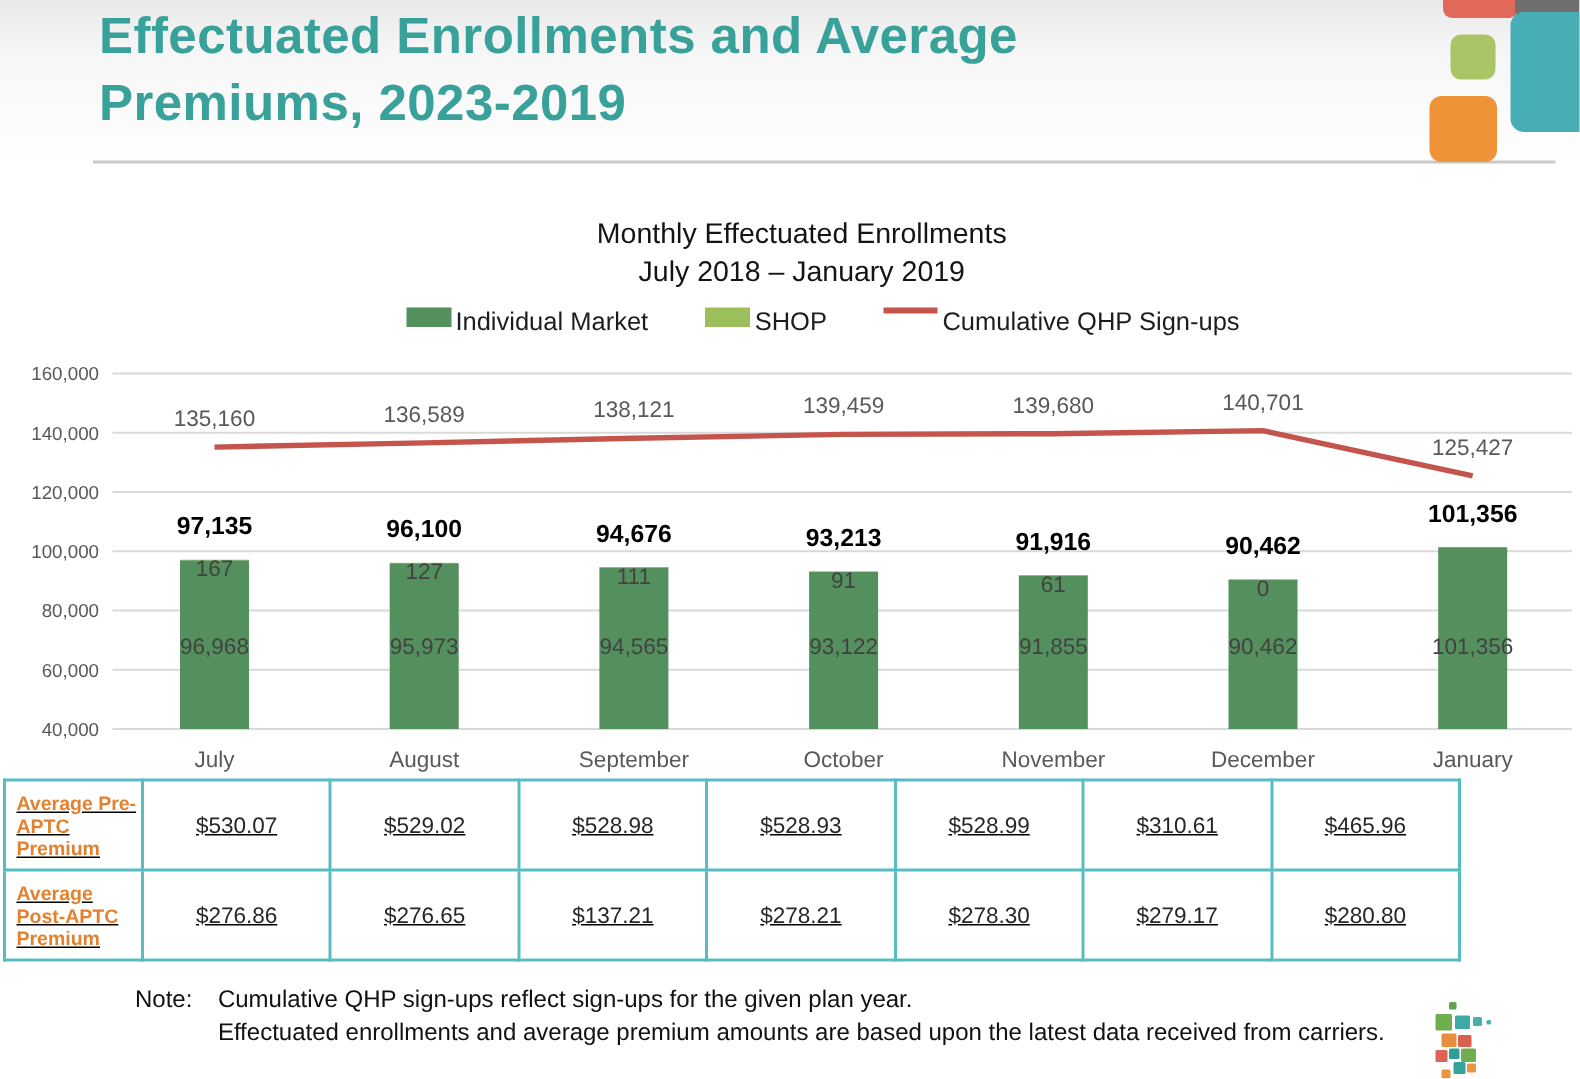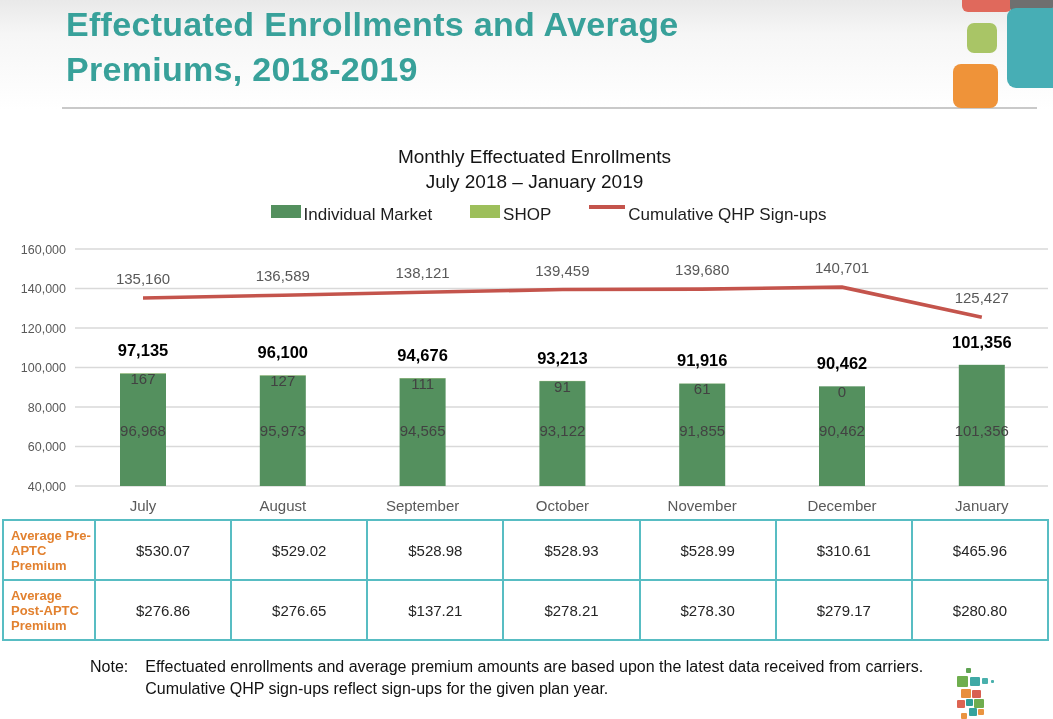--- a/index.html
+++ b/index.html
@@ -33,43 +33,43 @@
   #chart-svg{position:absolute;left:0;top:238px;}
   #chart-svg .gridline{stroke:#d9d9d9;stroke-width:1.4;}
   #chart-svg text{font-family:"Liberation Sans",sans-serif;}
   #chart-svg .ytick{font-size:12.5px;fill:#595959;text-anchor:end;}
   #chart-svg .xtick{font-size:15px;fill:#595959;text-anchor:middle;}
   #chart-svg .bar-total{font-size:16.5px;font-weight:bold;fill:#000;text-anchor:middle;}
   #chart-svg .bar-inner{font-size:15px;fill:#424242;text-anchor:middle;}
   #chart-svg .line-label{font-size:15px;fill:#595959;text-anchor:middle;}
   
   .premium-table{
-    position:absolute;left:2px;top:519px;width:1047px;height:122px;
-    border-collapse:collapse;table-layout:fixed;background:#fff;
+    position:absolute;left:2px;top:519px;width:972px;height:122px;
+    border-collapse:collapse;table-layout:fixed;background:#fff;text-decoration:underline;
   }
   .premium-table td{border:2px solid var(--table-border,#58bdc3);}
   .premium-table .row-header{
     color:var(--table-header,#e2812f);font-weight:bold;font-size:13px;line-height:15px;
     padding:4px 2px 4px 7px;vertical-align:middle;
   }
   .premium-table .cell{text-align:center;font-size:15px;color:#262626;border-radius:16px;}
   
   .note{
     position:absolute;left:90px;top:656px;display:flex;gap:17px;
     font-size:16px;line-height:22px;color:#111;
   }
   
   .decor-square{position:absolute;}
 </style>
 </head>
 <body>
 
 <div class="slide">
 
-  <h1 class="page-title"><span>Effectuated Enrollments and Average</span><br><span>Premiums, 2018-2019</span></h1>
+  <h1 class="page-title"><span>Effectuated Enrollments and Average</span><br><span>Premiums, 2023-2019</span></h1>
   <div class="title-rule"></div>
 
   <div id="decor-top"></div>
 
   <div class="chart-title">
     <div>Monthly Effectuated Enrollments</div>
     <div>July 2018 – January 2019</div>
   </div>
 
   <div class="legend">
@@ -182,22 +182,22 @@
       <td class="cell">$278.30</td>
       <td class="cell">$279.17</td>
       <td class="cell">$280.80</td>
     </tr>
   </tbody>
     </table>
 
   <div class="note">
     <span>Note:</span>
     <span>
+      <div>Cumulative QHP sign-ups reflect sign-ups for the given plan year.</div>
       <div>Effectuated enrollments and average premium amounts are based upon the latest data received from carriers.</div>
-      <div>Cumulative QHP sign-ups reflect sign-ups for the given plan year.</div>
     </span>
   </div>
 
   <div id="logo"></div>
 
 <div class="decor-square" style="left: 962px; top: -14px; width: 50px; height: 26px; background: rgb(224, 105, 92); border-radius: 6px;"></div>
     <div class="decor-square" style="left: 1010px; top: -8px; width: 43px; height: 20px; background: rgb(111, 111, 111); border-radius: 5px;"></div>
     <div class="decor-square" style="left: 1007px; top: 8px; width: 56px; height: 80px; background: rgb(71, 174, 181); border-radius: 9px;"></div>
     <div class="decor-square" style="left: 967px; top: 23px; width: 30px; height: 30px; background: rgb(169, 197, 102); border-radius: 7px;"></div>
     <div class="decor-square" style="left: 953px; top: 64px; width: 45px; height: 44px; background: rgb(239, 147, 57); border-radius: 8px;"></div>

